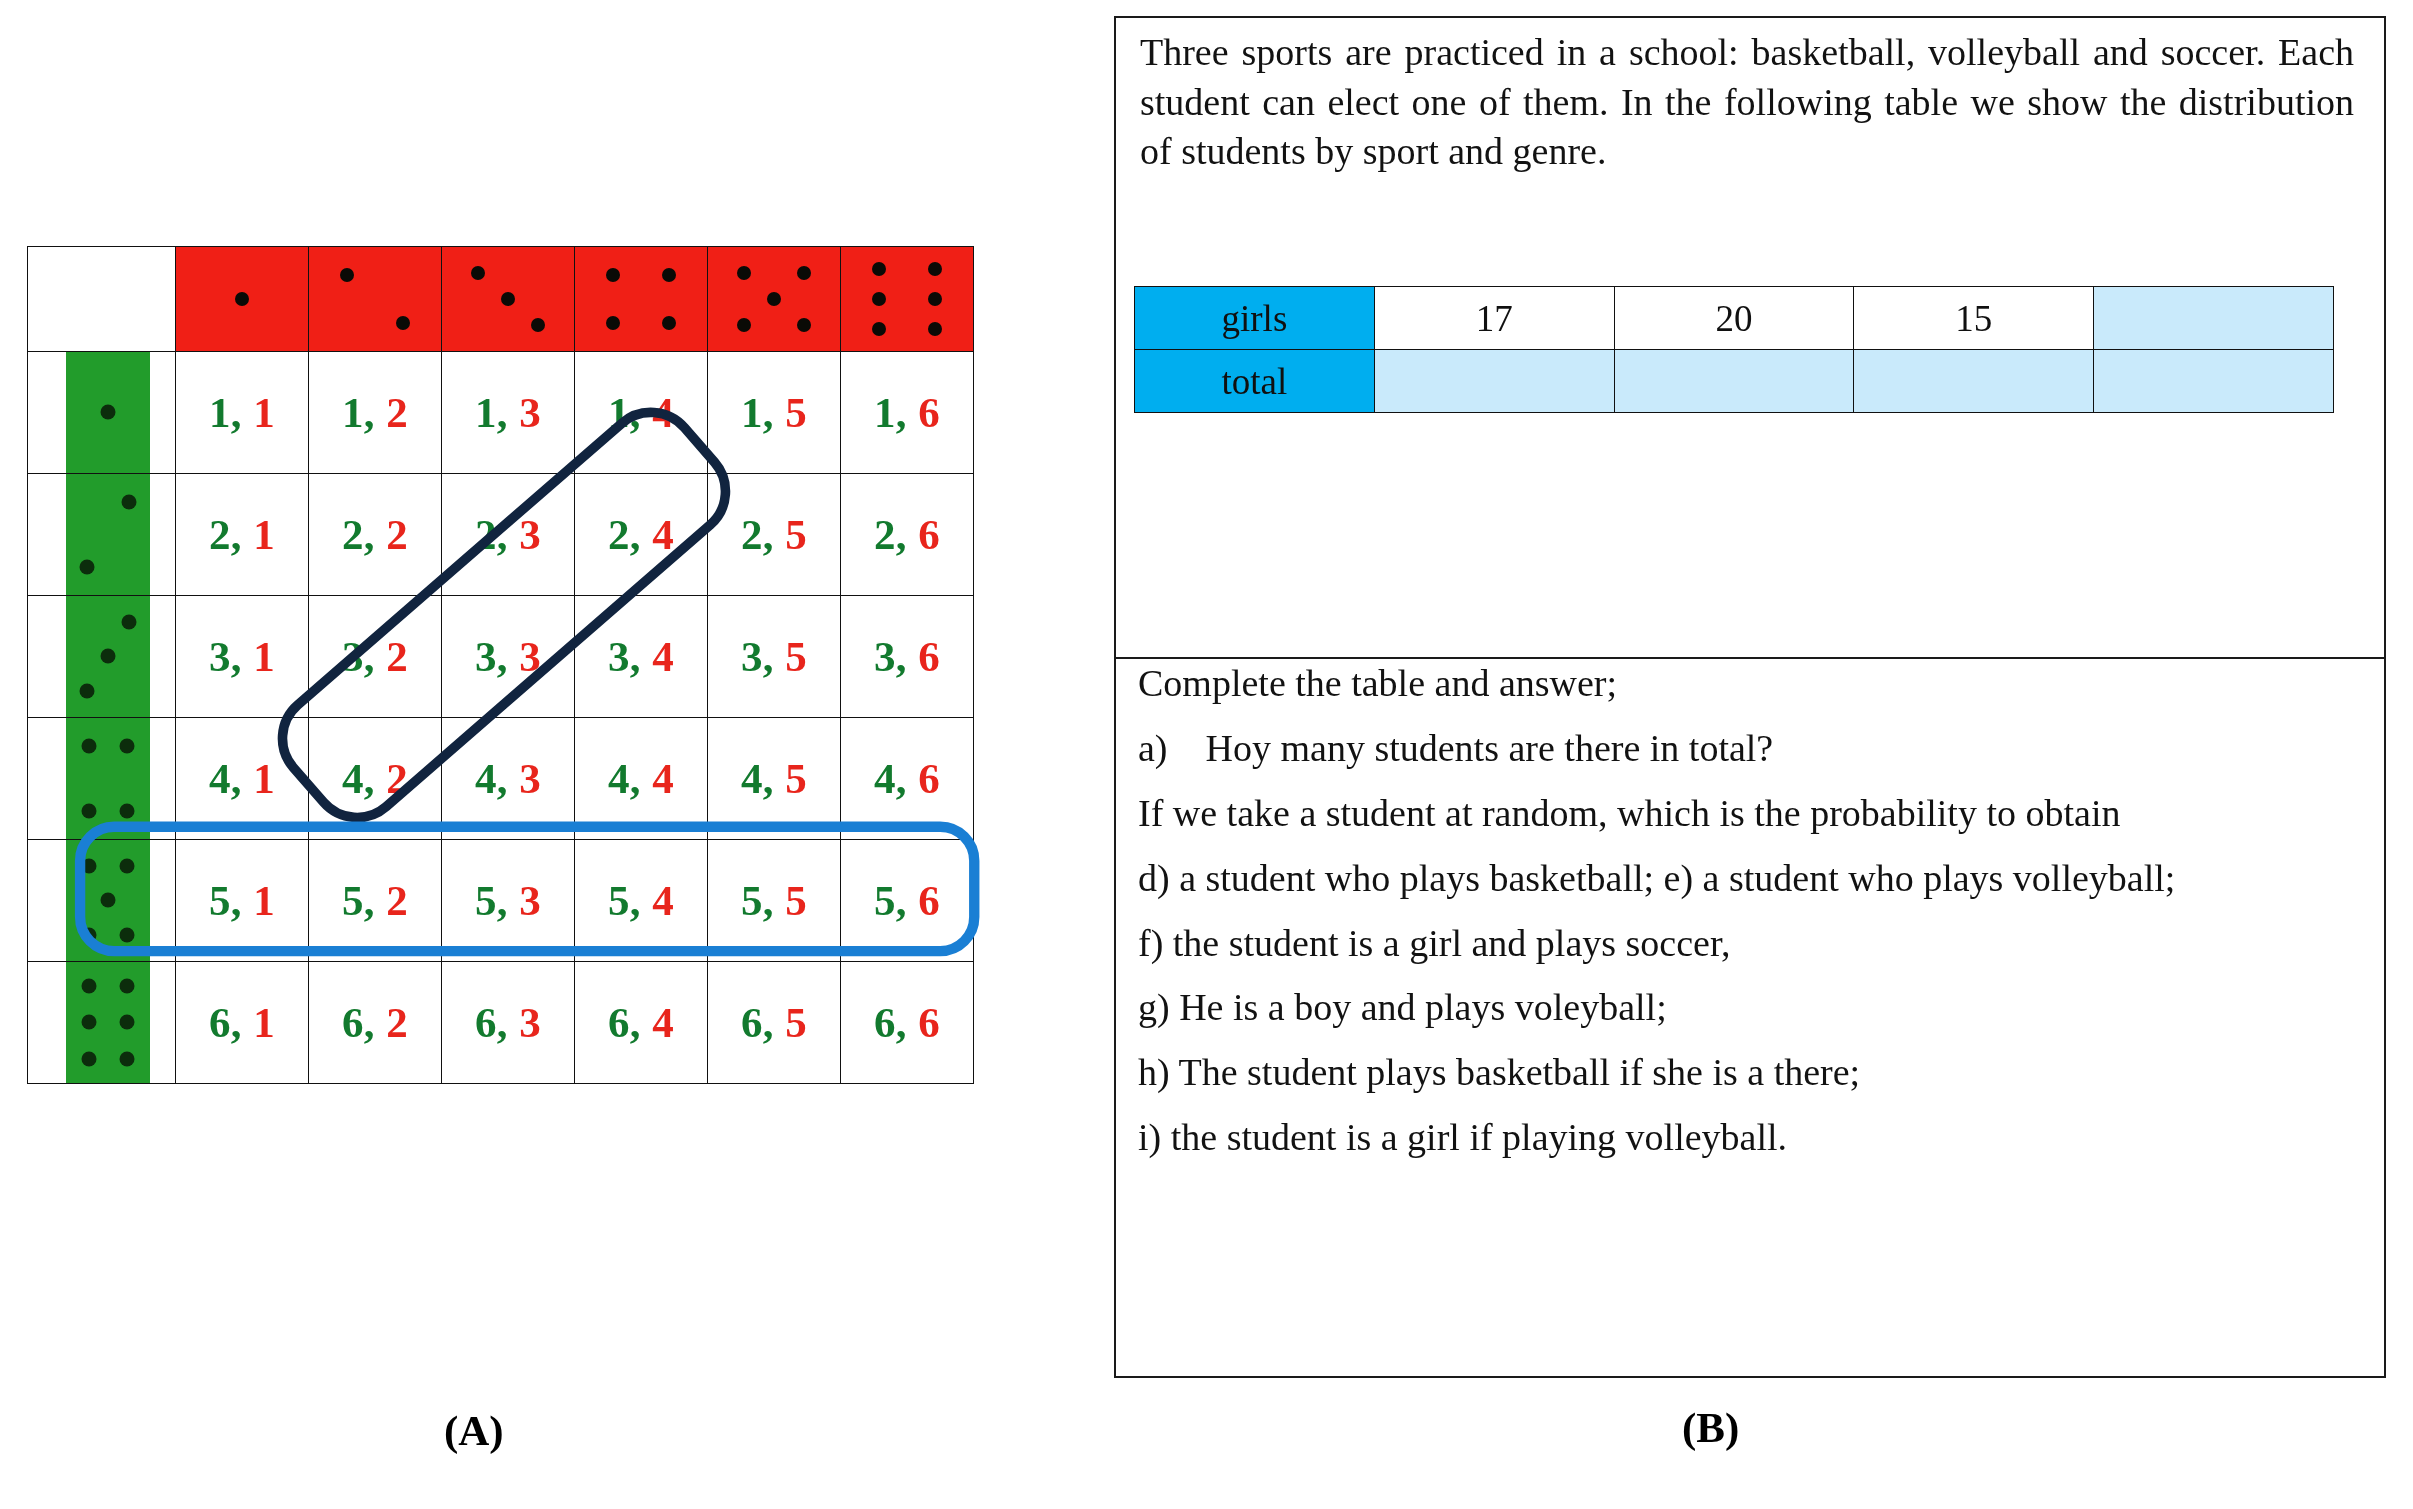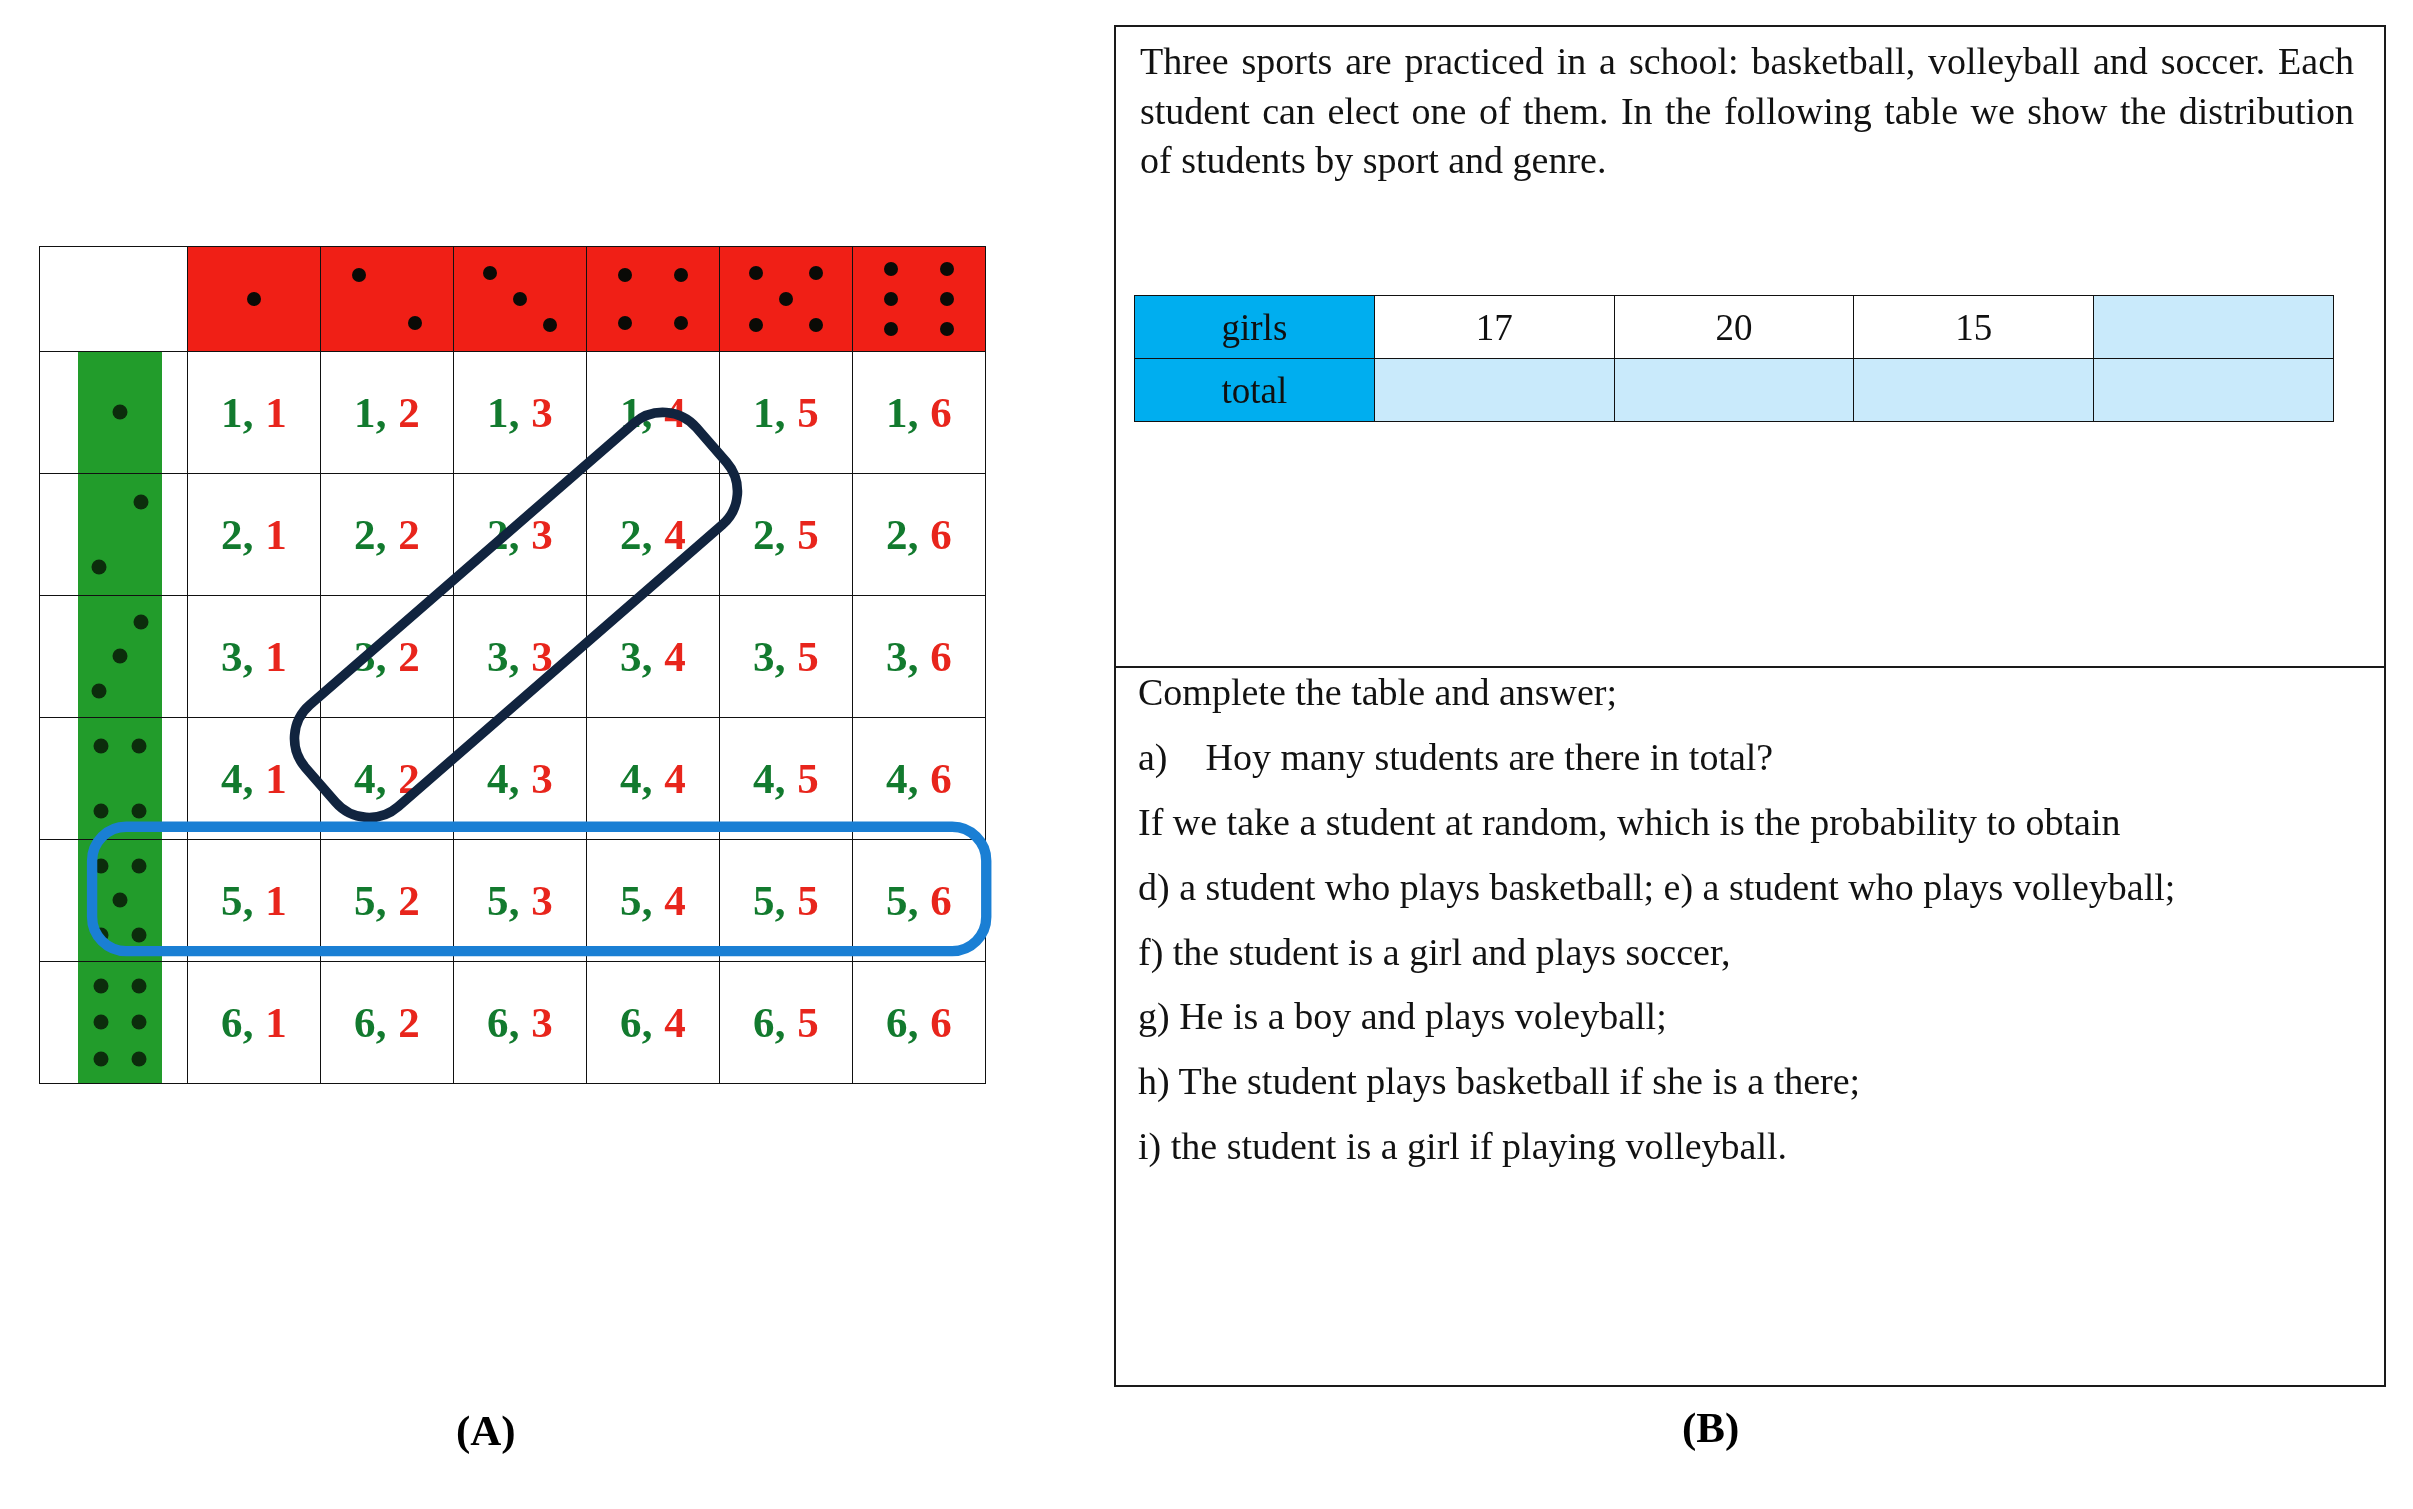--- a/index.html
+++ b/index.html
@@ -12,21 +12,21 @@
     height: 1510px;
     position: relative;
     font-family: "Liberation Serif", "DejaVu Serif", serif;
     overflow: hidden;
   }
 
   
   #panel-a {
     position: absolute;
     left: 0; top: 0;
-    width: 1081px; height: 1510px; margin-left: 12px;
+    width: 1081px; height: 1510px;
   }
 
   #dice-table {
     position: absolute;
     left: 27px;
     top: 246px;
     width: 938px;
     height: 832px;
     border-collapse: collapse;
     table-layout: fixed;
@@ -117,21 +117,21 @@
     font-size: 43px;
     color: #000000;
   }
   #caption-a { left: 444px; top: 1406px; }
   #caption-b { left: 1682px; top: 1403px; }
 
   
   #panel-b {
     position: absolute;
     left: 1114px;
-    top: 25px;
+    top: 16px;
     width: 1272px;
     height: 1362px;
     border: 2.2px solid #1a1a1a;
     background: #ffffff;
     box-sizing: border-box;
   }
   #panel-b-top {
     position: relative;
     height: 641px;
     border-bottom: 2.2px solid #1a1a1a;

